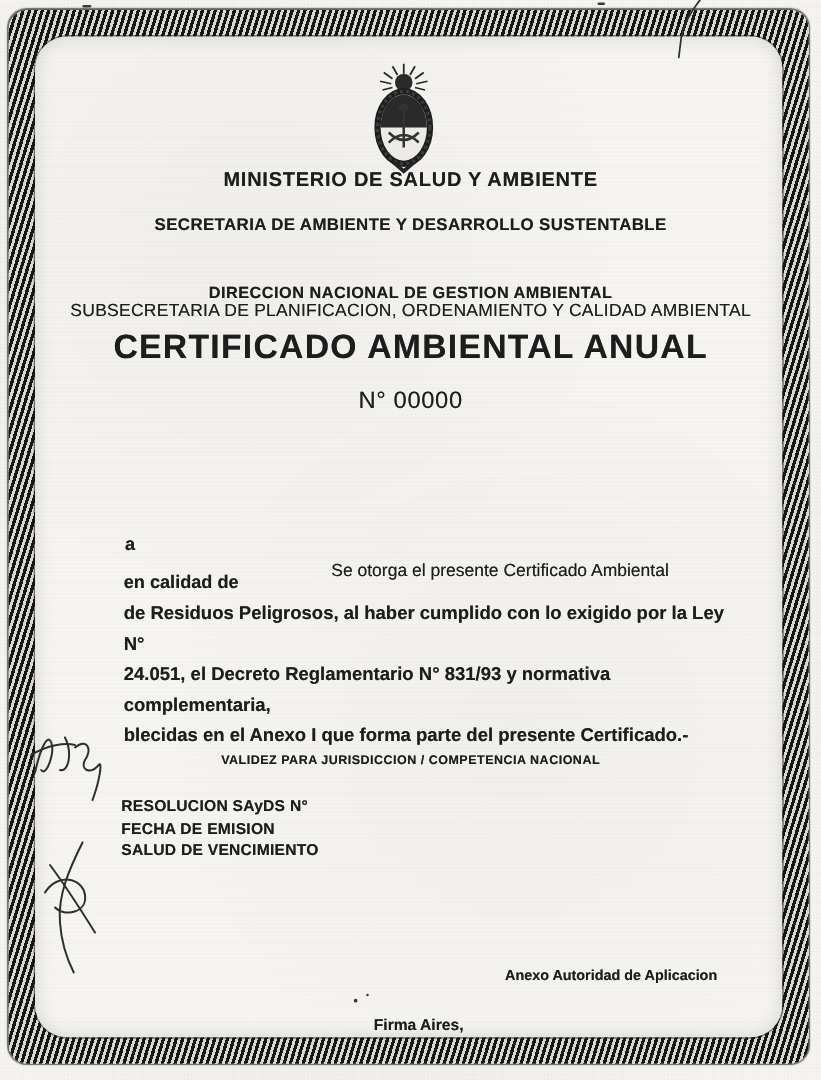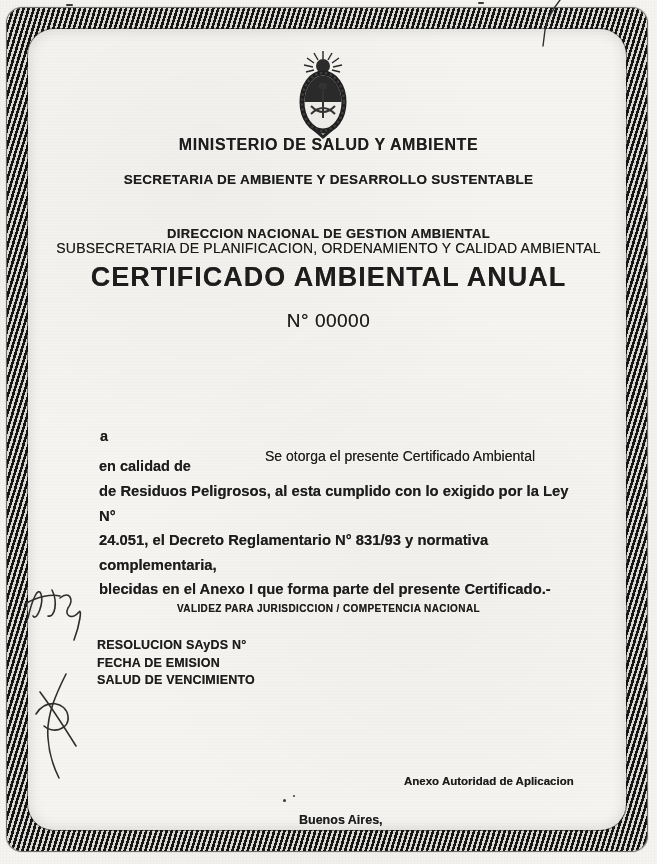--- a/index.html
+++ b/index.html
@@ -108,34 +108,34 @@
     <div class="abs ctr scan h-direction">DIRECCION NACIONAL DE GESTION AMBIENTAL</div>
 
     <div class="abs ctr scan h-title">CERTIFICADO AMBIENTAL ANUAL</div>
     <div class="abs ctr scan h-number">N° 00000</div>
 
     <div class="abs scan intro">Se otorga el presente Certificado Ambiental</div>
     <div class="abs scan line-a">a</div>
     <div class="abs scan line-calidad">en calidad de</div>
 
     <div class="abs paragraph">
-      <div class="scan">de Residuos Peligrosos, al esta cumplido con lo exigido por la Ley N°</div>
+      <div class="scan">de Residuos Peligrosos, al haber cumplido con lo exigido por la Ley N°</div>
       <div class="scan">24.051, el Decreto Reglamentario N° 831/93 y normativa complementaria,</div>
       <div class="scan">blecidas en el Anexo I que forma parte del presente Certificado.-</div>
     </div>
 
     <div class="abs ctr scan validez">VALIDEZ PARA JURISDICCION / COMPETENCIA NACIONAL</div>
     <div class="abs fields">
       <div class="scan">RESOLUCION SAyDS N°</div>
       <div class="scan">FECHA DE EMISION</div>
       <div class="scan">SALUD DE VENCIMIENTO</div>
     </div>
 
     <div class="abs scan firma">Anexo Autoridad de Aplicacion</div>
-    <div class="abs scan place">Buenos Aires,</div>
+    <div class="abs scan place">Firma Aires,</div>
   </div>
 
   <svg class="pen" style="top:578px;left:22px;" width="82" height="78" viewBox="0 0 82 78">
     <g fill="none" stroke="#2e2e2e" stroke-width="1.6" stroke-linecap="round">
       <path d="M6 40 C10 22 16 8 19 16 C22 24 15 44 11 38"></path>
       <path d="M3 26 C16 18 30 16 38 18"></path>
       <path d="M30 12 C36 24 33 40 26 38"></path>
       <path d="M38 20 C48 12 52 22 46 30 C42 38 50 42 57 34 C60 30 58 46 52 62"></path>
     </g>
   </svg>

